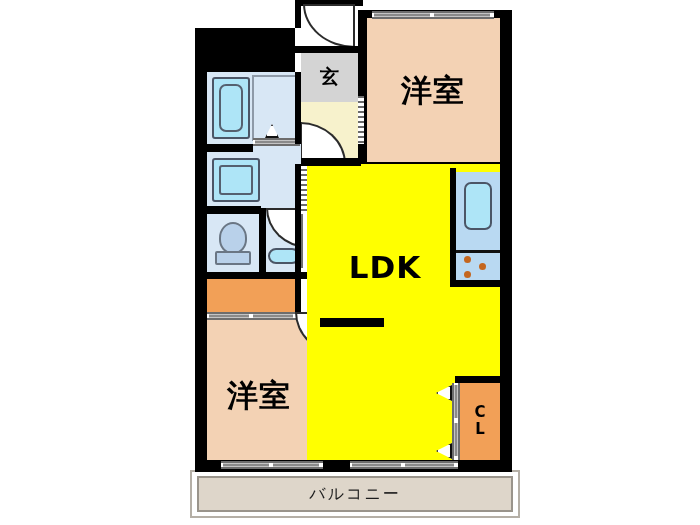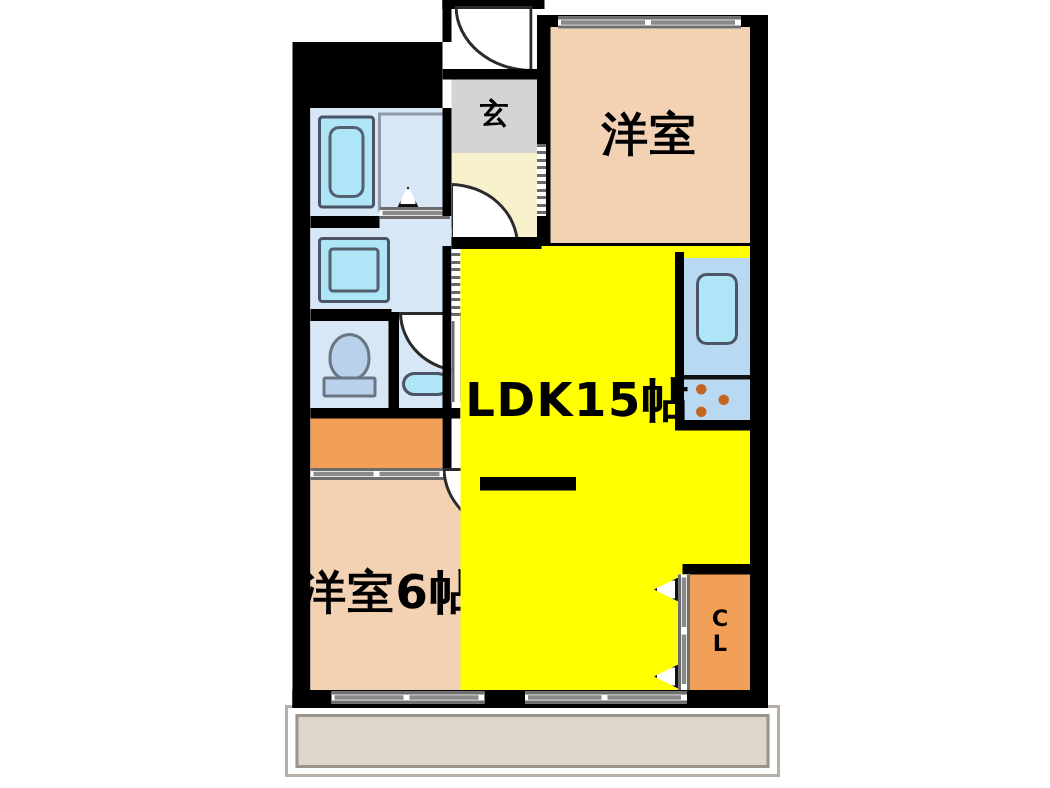--- a/index.html
+++ b/index.html
@@ -45,21 +45,21 @@
     display: flex;
     align-items: center;
     justify-content: center;
     color: #000000;
     font-weight: 700;
     line-height: 1.05;
     white-space: pre;
     text-align: center;
   }
   .label-room {
-    flex-direction: row;
+    flex-direction: column;
     font-size: 31px;
     letter-spacing: 1px;
   }
   .label-room .l2 { font-size: 31px; }
   .label-cl {
     font-size: 17px;
     letter-spacing: 1.5px;
     font-weight: 700;
   }
   .label-cl-stack {
@@ -124,20 +124,21 @@
     background: #ffffff;
   }
 </style>
 </head>
 <body>
 
 <div id="plan">
 
   <div class="abs balcony-outer" style="left:190px; top:470px; width:330px; height:48px;"></div>
   <div class="abs balcony-frame" style="left:197px; top:476px; width:316px; height:36px;"></div>
+  <div class="abs label label-balcony" style="left:197px; top:476px; width:316px; height:36px;">バルコニー</div>
 
   <div class="abs wall" style="left:205px; top:28px; width:90px; height:44px;"></div>
   <div class="abs wall" style="left:295px; top:0px; width:6px; height:28px;"></div>
   <div class="abs wall" style="left:295px; top:0px; width:68px; height:6px;"></div>
   <div class="abs wall" style="left:363px; top:10px; width:145px; height:8px;"></div>
 
   <div class="abs wall" style="left:195px; top:28px; width:12px; height:444px;"></div>
 
   <div class="abs wall" style="left:500px; top:10px; width:12px; height:462px;"></div>
 
@@ -211,21 +212,20 @@
   <div class="abs window" style="left:207px; top:312px; width:90px; height:8px;">
     <div class="window-pane" style="left:2px; width:40px;"></div>
     <div class="window-pane" style="left:46px; width:40px;"></div>
   </div>
   <div class="abs tri tri-down" style="left:214px; top:320px; width:16px; height:16px;"></div>
   <div class="abs tri tri-down" style="left:273px; top:320px; width:16px; height:16px;"></div>
 
   <div class="abs room-tatami" style="left:207px; top:320px; width:104px; height:140px;"></div>
   <div class="abs label label-room" style="left:207px; top:350px; width:104px; height:90px;">
     <span>洋室</span>
-    <span class="l2">6帖</span>
   </div>
 
   <div class="abs door-swing swing-bl" style="left:295px; top:312px; width:44px; height:42px;"></div>
   <div class="abs wall" style="left:311px; top:318px; width:9px; height:148px;"></div>
 
   <div class="abs window" style="left:221px; top:461px; width:102px; height:8px;">
     <div class="window-pane" style="left:2px; width:46px;"></div>
     <div class="window-pane" style="left:52px; width:46px;"></div>
   </div>
 
@@ -235,21 +235,20 @@
   <div class="abs fixture" style="left:464px; top:182px; width:28px; height:48px; border-radius:7px;"></div>
   <div class="abs" style="left:455px; top:250px; width:45px; height:32px; background:#b9d9f2; border-top:3px solid #111;"></div>
   <div class="abs" style="left:464px; top:256px; width:7px; height:7px; border-radius:50%; background:#c4661f;"></div>
   <div class="abs" style="left:479px; top:263px; width:7px; height:7px; border-radius:50%; background:#c4661f;"></div>
   <div class="abs" style="left:464px; top:271px; width:7px; height:7px; border-radius:50%; background:#c4661f;"></div>
   <div class="abs wall" style="left:450px; top:168px; width:6px; height:118px;"></div>
   <div class="abs wall" style="left:450px; top:280px; width:56px; height:7px;"></div>
 
   <div class="abs label label-room" style="left:320px; top:215px; width:130px; height:105px;">
     <span>LDK</span>
-    <span class="l2">15帖</span>
   </div>
 
   <div class="abs wall" style="left:301px; top:158px; width:60px; height:8px;"></div>
 
   <div class="abs wall" style="left:320px; top:318px; width:64px; height:9px;"></div>
 
   <div class="abs window" style="left:350px; top:461px; width:108px; height:8px;">
     <div class="window-pane" style="left:2px; width:49px;"></div>
     <div class="window-pane" style="left:55px; width:49px;"></div>
   </div>

